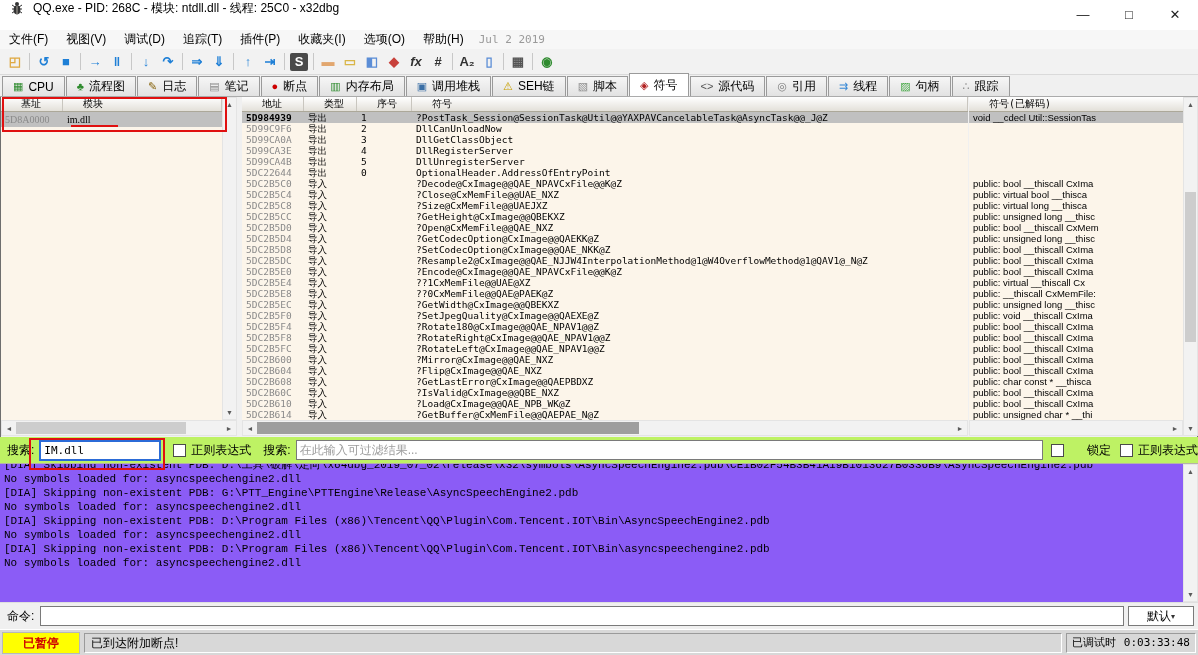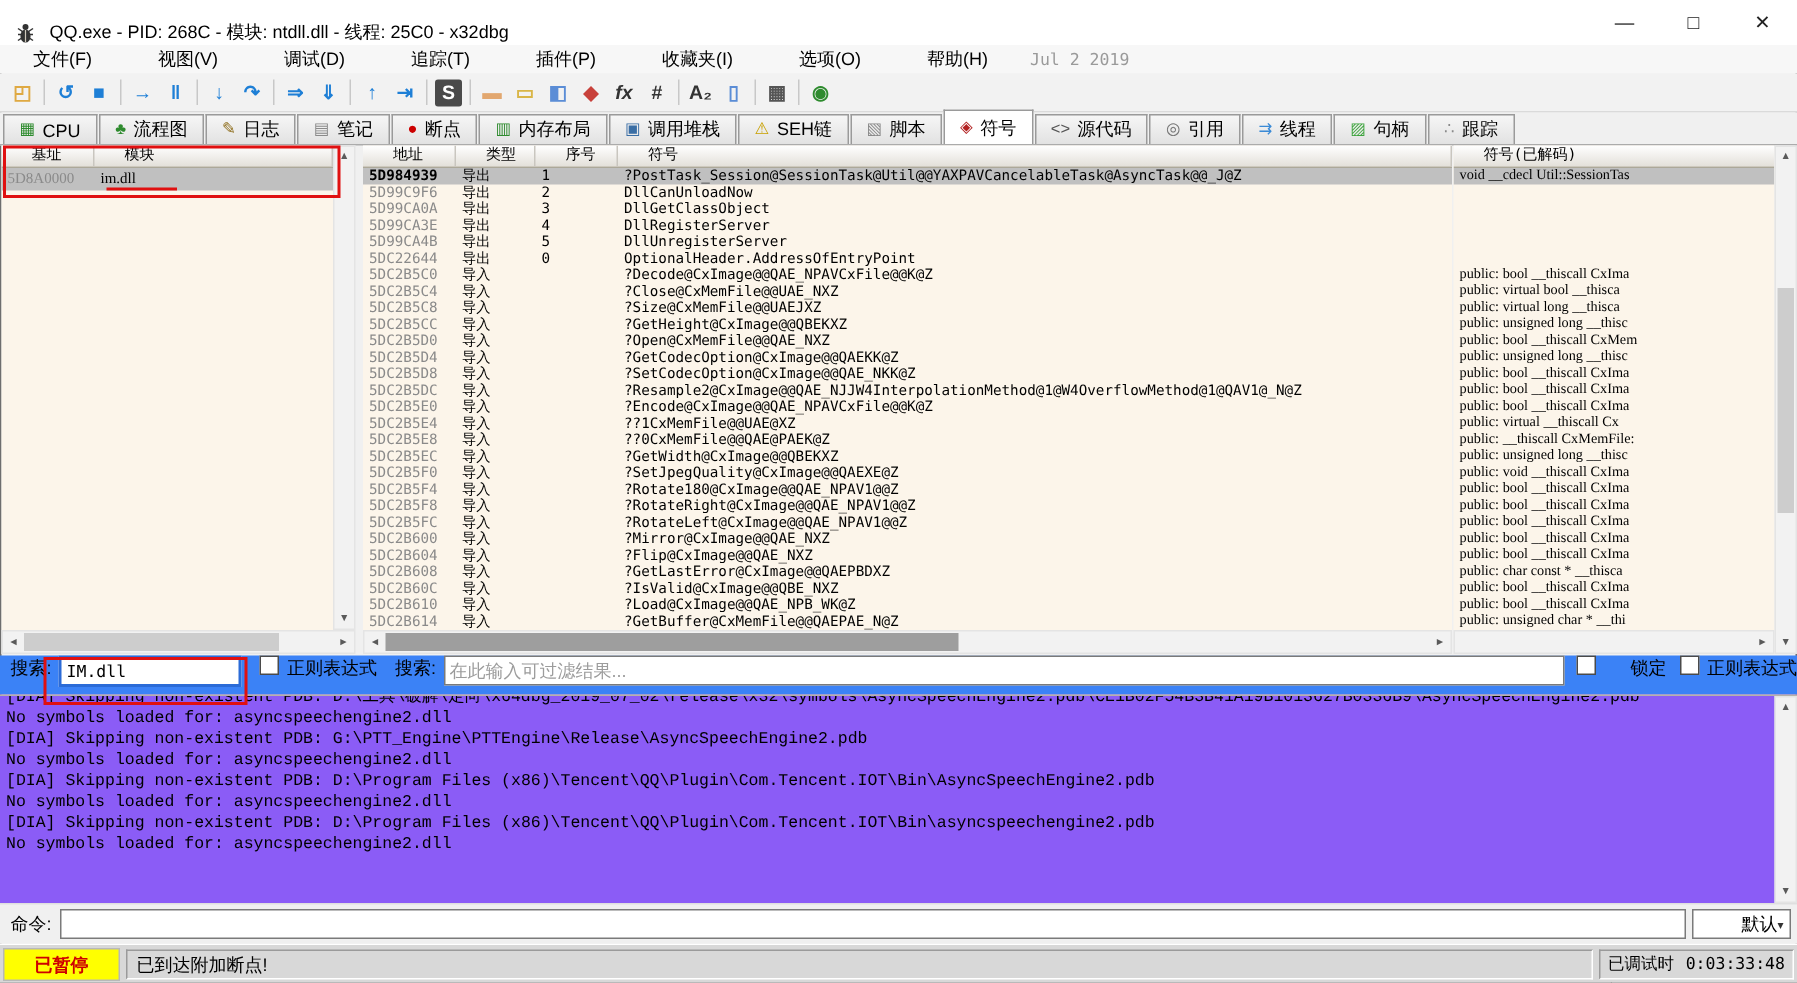--- a/index.html
+++ b/index.html
@@ -1,27 +1,27 @@
 <!DOCTYPE html>
 <html><head>
 <meta charset="utf-8">
 <style>
   html,body{margin:0;padding:0}
   body{width:1198px;height:655px;position:relative;overflow:hidden;background:#F0F0F0;
        font-family:"Liberation Sans",sans-serif;box-shadow:inset 0 0 0 1px #6E6E6E;-webkit-font-smoothing:none}
   .abs{position:absolute}
   
-  .titlebar{left:0;top:0;width:1198px;height:30px;background:#FFFFFF;display:flex;align-items:flex-end;border-bottom:1px solid #ECECEC}
+  .titlebar{left:0;top:0;width:1198px;height:30px;background:#FFFFFF;display:flex;align-items:flex-start;border-bottom:1px solid #ECECEC}
   .app-icon{margin-left:9px;width:16px;height:16px;flex:0 0 auto}
   .title-text{margin-left:8px;font-size:12px;color:#000}
   .win-controls{margin-left:auto;display:flex;height:30px}
   .win-btn{width:46px;text-align:center;line-height:30px;font-size:13px;color:#222}
   
   .menubar{left:0;top:30px;width:1198px;height:19px;background:#F7F7F7;display:flex;align-items:center;font-size:12px;color:#000}
-  .menu-item{padding:0 22px;line-height:19px}
+  .menu-item{padding:0 9px;line-height:19px}
   .menu-date{color:#9A9A9A;font-family:"DejaVu Sans Mono",monospace;font-size:11px;margin-left:6px}
   
   .toolbar{left:0;top:49px;width:1198px;height:26px;background:#F2F2F2;border-bottom:1px solid #DADADA;display:flex;align-items:center;padding-left:4px;box-sizing:border-box}
   .tb-icon{width:22px;height:20px;display:flex;align-items:center;justify-content:center;font-size:13px;font-weight:bold;border-radius:2px}
   .tb-sep{width:1px;height:17px;background:#C8C8C8;margin:0 3px}
   
   .tabbar{left:0;top:75px;width:1198px;height:22px;background:#F0F0F0;display:flex;align-items:flex-end;padding-left:2px;box-sizing:border-box;border-bottom:1px solid #ABABAB}
   .tab{height:19px;display:flex;align-items:center;padding:0 10px;border:1px solid #9A9A9A;border-bottom:none;
        background:linear-gradient(#F6F6F6,#E2E2E2);margin-right:1px;font-size:12px;gap:5px;white-space:nowrap}
   .tab.active{background:#FFFFFF;height:22px;position:relative;z-index:3}
@@ -33,45 +33,45 @@
   .gh-cell{border-right:1px solid #C9C6BF;padding-left:20px;box-sizing:border-box;white-space:nowrap;overflow:hidden}
   .mod-row{display:flex;height:15px;line-height:15px;font-family:Liberation Serif, serif;font-size:10px;white-space:pre}
   .mod-row.sel{background:#C0C0C0}
   .sym-row{display:flex;height:11px;line-height:11px;font-family:"DejaVu Sans Mono",monospace;font-size:9.5px;white-space:pre}
   .sym-row.sel{background:#C0C0C0}
   .c-addr{width:62px;padding-left:4px;box-sizing:border-box;color:#8A8A8A;flex:0 0 auto}
   .sym-row.sel .c-addr{color:#000;font-weight:bold}
   .c-type{width:53px;padding-left:4px;box-sizing:border-box;color:#000;flex:0 0 auto}
   .c-ord{width:55px;padding-left:4px;box-sizing:border-box;color:#000;flex:0 0 auto}
   .c-sym{flex:1;padding-left:4px;box-sizing:border-box;color:#000;overflow:hidden}
-  .dec-row{height:11px;line-height:11px;font-family:Liberation Serif, serif;font-size:9.5px;white-space:pre;padding-left:4px;box-sizing:border-box;color:#000;overflow:hidden}
+  .dec-row{height:11px;line-height:11px;font-family:Liberation Sans, sans-serif;font-size:9.5px;white-space:pre;padding-left:4px;box-sizing:border-box;color:#000;overflow:hidden}
   .dec-row.sel{background:#C0C0C0}
   
   .sbar{background:#F2F2F2;border:1px solid #E4E4E4;box-sizing:border-box;position:absolute;display:flex;align-items:center}
   .sbar.v{flex-direction:column;justify-content:space-between}
   .sbar.h{flex-direction:row}
   .s-arrow{color:#5A5A5A;font-size:7px;line-height:13px;width:14px;text-align:center;flex:0 0 auto}
   .s-thumb{background:#CDCDCD;border-radius:0}
   .s-thumb.dark{background:#9E9E9E}
   
   .anno{position:absolute;pointer-events:none;z-index:60}
   
-  .searchrow{left:0;top:437px;width:1198px;height:26px;background:#3b82f6;display:flex;font-size:12px;box-sizing:border-box}
+  .searchrow{left:0;top:437px;width:1198px;height:26px;background:#bef264;display:flex;align-items:center;font-size:12px;box-sizing:border-box}
   .lbl{white-space:nowrap}
   .inp{background:#FFF;border:1px solid #7A7A7A;height:20px;box-sizing:border-box;font-family:"DejaVu Sans Mono",monospace;font-size:11px;padding:0 3px;outline:none}
   .inp.focus{border:2px solid #2B6BD7;height:21px}
   .inp::placeholder{color:#9C9C9C;font-family:"Liberation Sans",sans-serif;font-size:12px}
   .cb{width:11px;height:11px;border:1px solid #4A4A4A;background:#FFF;display:inline-block;flex:0 0 auto}
   
   .logarea{left:0;top:463px;width:1198px;height:139px;background:#8b5cf6;border-top:1px solid #B5B2A9;box-sizing:border-box;overflow:hidden}
   .log-inner{position:absolute;left:4px;top:-6px;right:18px;overflow:hidden}
   .log-line{font-family:"Liberation Mono",monospace;font-size:11px;height:14px;line-height:14px;white-space:pre;overflow:hidden;color:#000}
   
   .cmdrow{left:0;top:602px;width:1198px;height:27px;background:#F0F0F0;display:flex;align-items:center;font-size:12px;box-sizing:border-box;border-top:1px solid #DFDFDF}
-  .dropdown{width:66px;height:20px;border:1px solid #7A7A7A;background:#FFF;display:flex;align-items:center;justify-content:flex-end;padding:0 4px;box-sizing:border-box;margin:0 4px 0 4px}
+  .dropdown{width:66px;height:20px;border:1px solid #7A7A7A;background:#FFF;display:flex;align-items:center;justify-content:center;padding:0 4px;box-sizing:border-box;margin:0 4px 0 4px}
   .dd-arrow{font-size:8px;color:#333}
   
   .statusbar{left:0;top:629px;width:1198px;height:26px;background:#D8D8D8;border-top:1px solid #FFF;display:flex;align-items:center;box-sizing:border-box;padding:0 2px;gap:4px}
   .badge-paused{width:76px;height:20px;line-height:20px;text-align:center;font-size:12px;font-weight:bold;flex:0 0 auto;border:1px solid #B8B8B8}
   .sunken{border:1px solid;border-color:#9A9A9A #FFFFFF #FFFFFF #9A9A9A;height:20px;line-height:18px;box-sizing:border-box;font-size:12px}
   .status-msg{flex:1;padding-left:6px;color:#000}
   .status-time{width:130px;flex:0 0 auto;display:flex;justify-content:space-between;padding:0 5px;font-size:11px;font-family:"DejaVu Sans Mono",monospace}
 </style>
 </head>
 <body>

